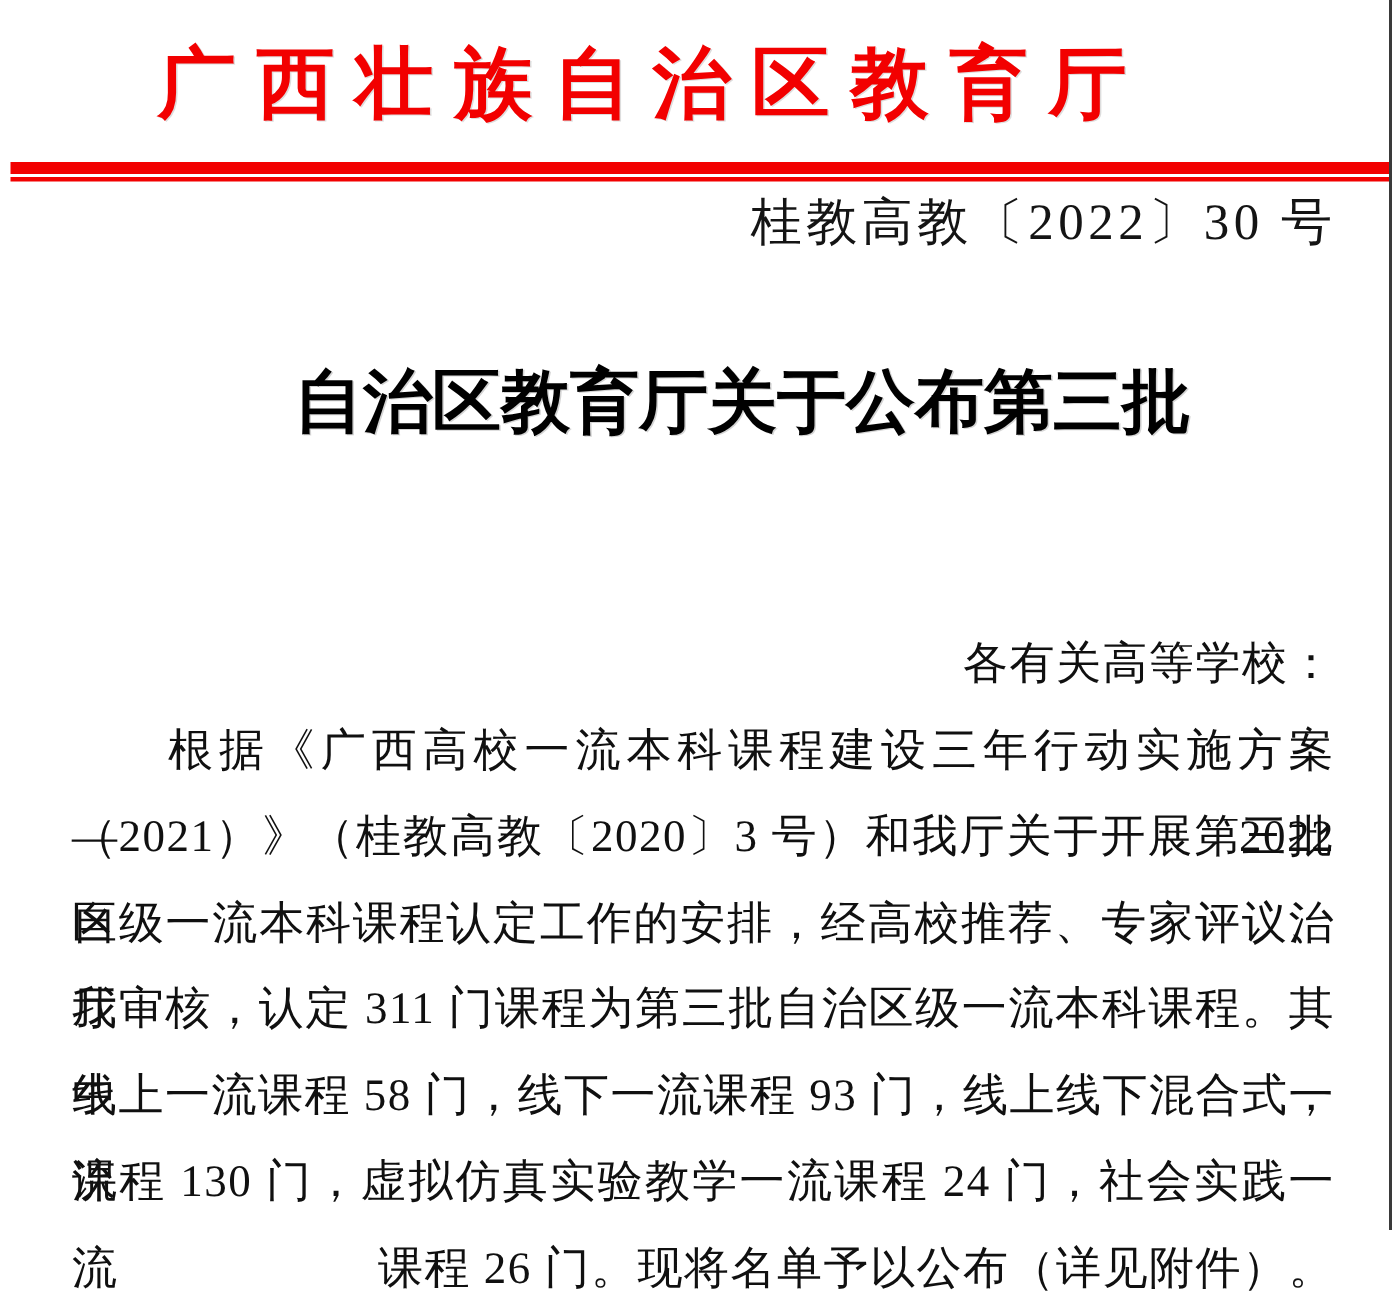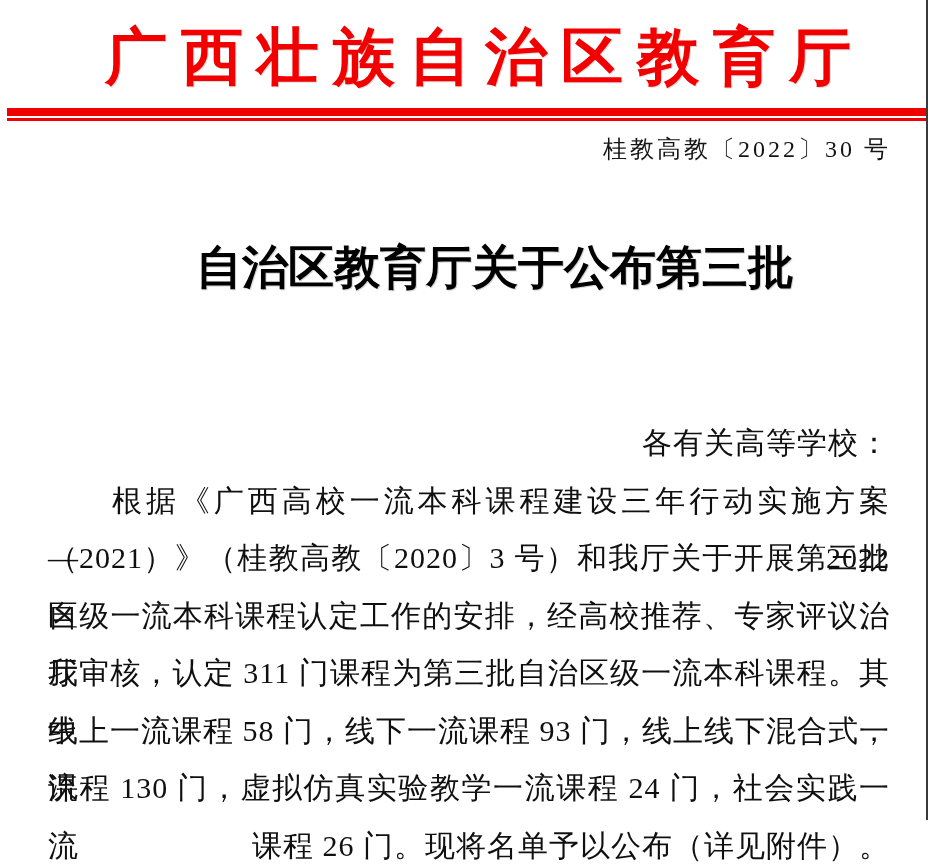--- a/index.html
+++ b/index.html
@@ -8,40 +8,40 @@
     width:932px;height:865px;
     background:#ffffff;
     overflow:hidden;
     font-family:"Liberation Serif","DejaVu Serif",serif;
     color:#0a0a0a;
   }
   
   .agency{
     position:absolute;
     left:105px;top:18px;
-    font-size:62px;
+    font-size:52px;
     font-weight:bold;
     color:#f20000;
     letter-spacing:14px;
     white-space:nowrap;
     line-height:78px;
     text-shadow:1px 1px 0 rgba(180,180,180,.45);
   }
   .rule-thick{
     position:absolute;left:7px;right:4px;top:108px;height:8px;
     background:#f20000;
   }
   .rule-thin{
     position:absolute;left:7px;right:4px;top:118px;height:2.5px;
     background:#f20000;
   }
   .docnum{
     position:absolute;
     right:41px;top:128px;
-    font-size:24px;
+    font-size:34px;
     letter-spacing:3px;
     color:#141414;
     white-space:nowrap;
     line-height:42px;
   }
   
   .doc-title{
     position:absolute;
     left:0;right:0;top:234px;
     padding-left:58px;

